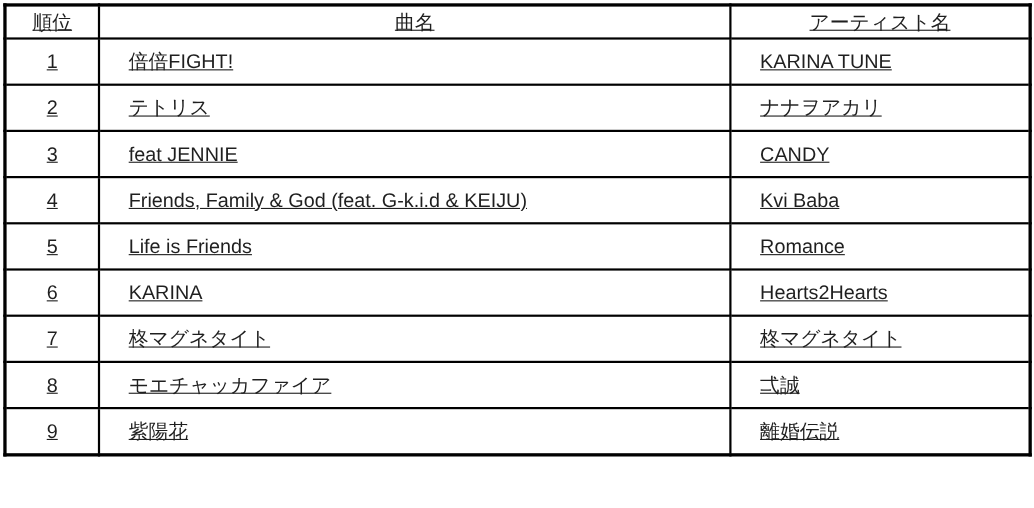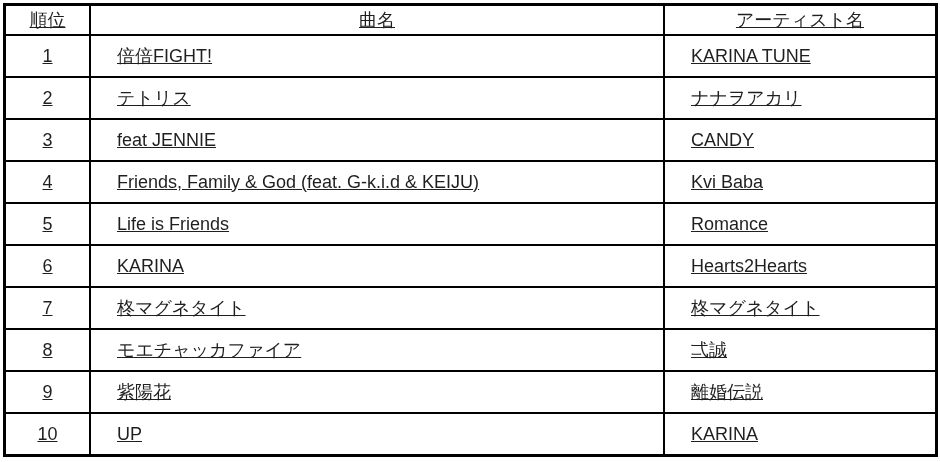--- a/index.html
+++ b/index.html
@@ -116,20 +116,15 @@
     <td class="cell-song">モエチャッカファイア</td>
     <td class="cell-artist">弌誠</td>
   </tr>
 
   <tr>
     <td class="cell-rank">9</td>
     <td class="cell-song">紫陽花</td>
     <td class="cell-artist">離婚伝説</td>
   </tr>
 
-  <tr>
-    <td class="cell-rank">10</td>
-    <td class="cell-song">UP</td>
-    <td class="cell-artist">KARINA</td>
-  </tr>
 </tbody>
   </table>
 </div>
 
 </body></html>

